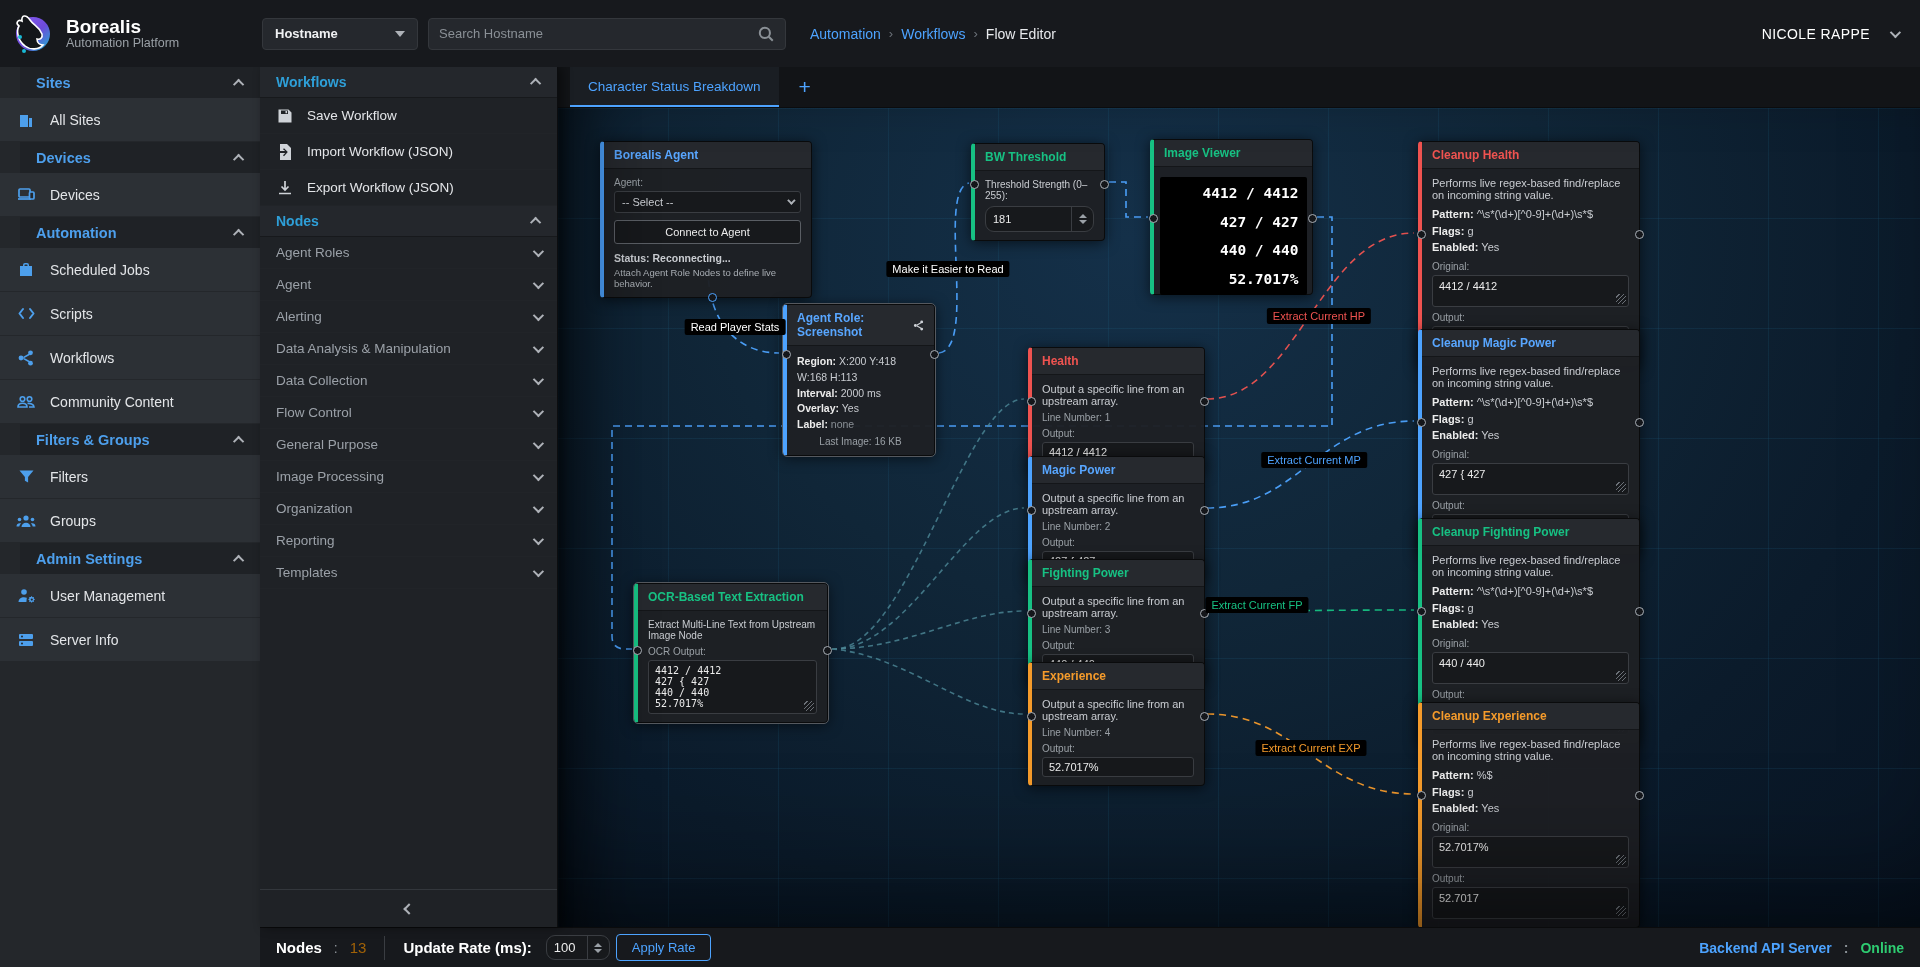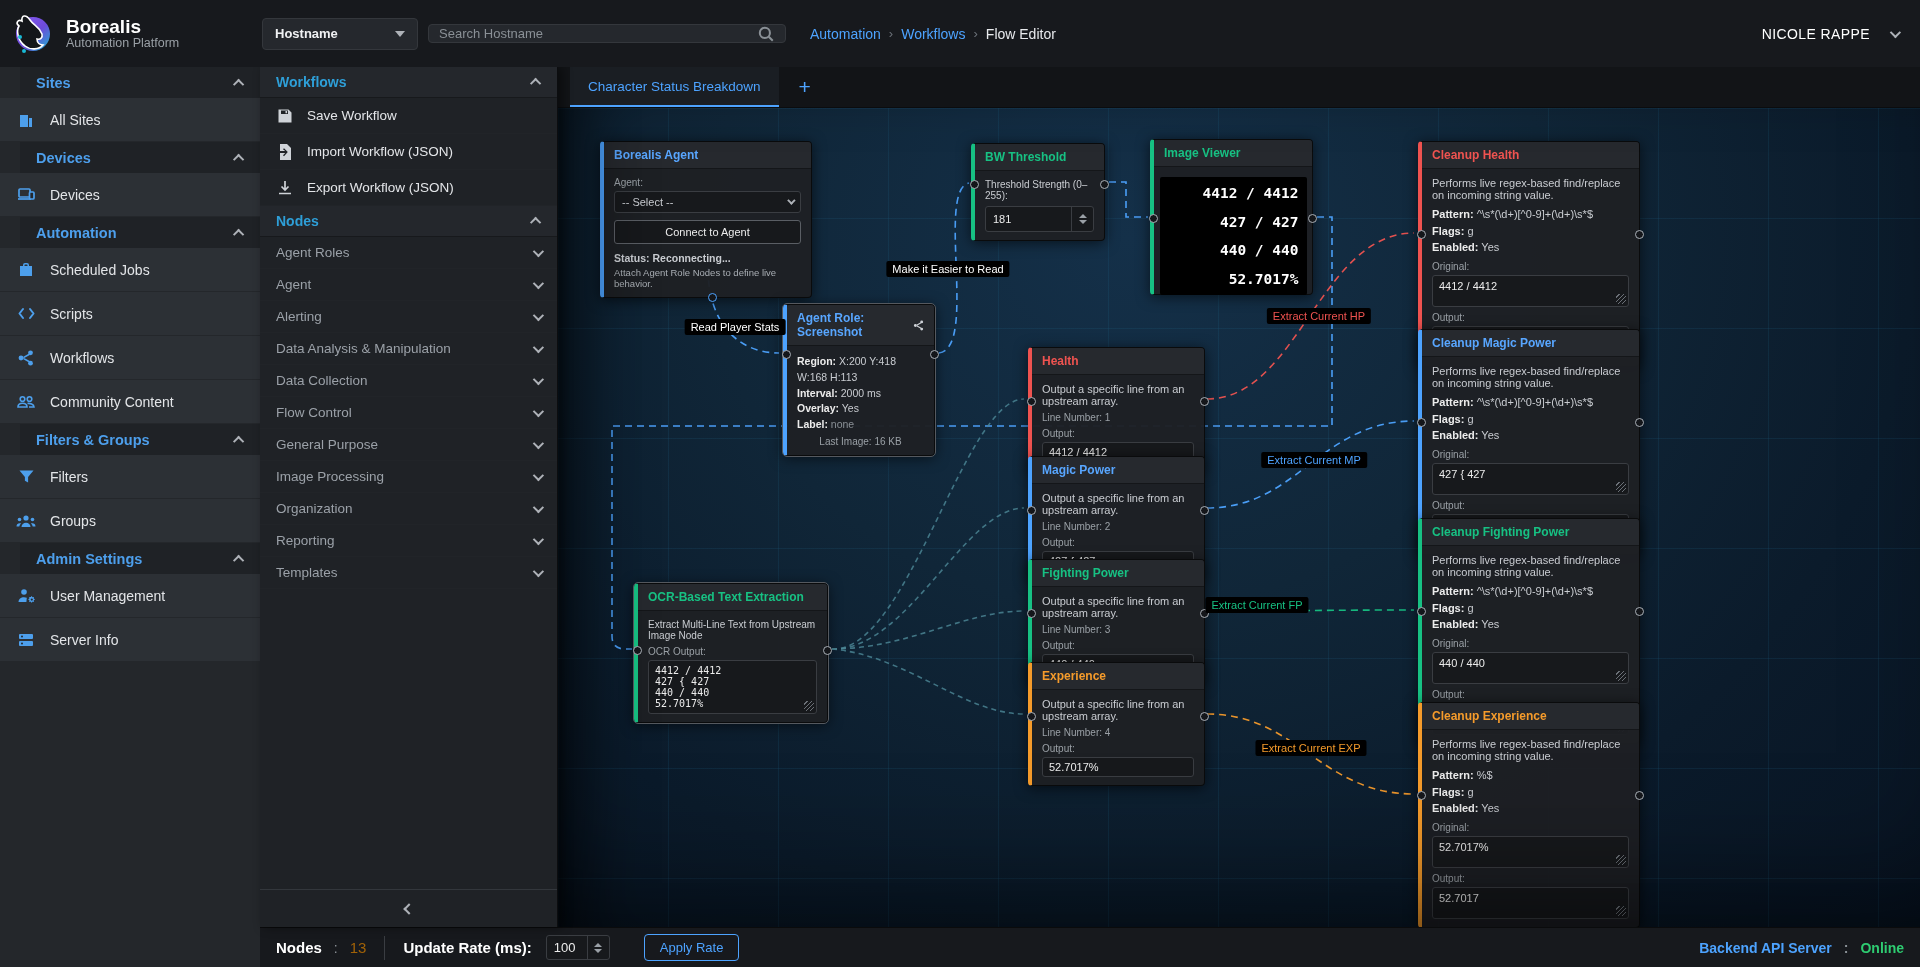--- a/index.html
+++ b/index.html
@@ -8,21 +8,21 @@
 
   
   .topbar { height:67px; background:#17191d; display:flex; align-items:center; position:relative; z-index:30; }
   .brand { width:260px; display:flex; align-items:center; gap:10px; padding-left:10px; }
   .brand-name { font-size:19px; font-weight:bold; color:#fff; line-height:1.05; }
   .brand-sub { font-size:12.5px; color:#9aa0a6; }
   .host-select { width:156px; height:32px; background:#25282d; border:1px solid #34373c; border-radius:4px;
     display:flex; align-items:center; justify-content:space-between; padding:0 12px; margin-left:2px; cursor:pointer; }
   .host-select span { font-size:13px; font-weight:bold; color:#f0f1f3; }
   .caret-down { width:0; height:0; border-left:5px solid transparent; border-right:5px solid transparent; border-top:6px solid #aeb2b8; }
-  .search-box { width:358px; height:19px; background:#25282d; border:1px solid #34373c; border-radius:4px;
+  .search-box { width:358px; height:32px; background:#25282d; border:1px solid #34373c; border-radius:4px;
     margin-left:10px; display:flex; align-items:center; padding:0 10px; }
   .search-box input { flex:1; background:transparent; border:none; outline:none; color:#d7dadf; font-size:13px; font-family:"Liberation Sans",sans-serif; }
   .search-box input::placeholder { color:#8a9096; }
   .crumbs { display:flex; align-items:center; gap:8px; margin-left:24px; font-size:14px; }
   .crumbs a { color:#4da3ff; text-decoration:none; cursor:pointer; }
   .crumb-sep { color:#6b7178; font-size:13px; }
   .crumb-cur { color:#e8eaed; }
   .user-menu { margin-left:auto; margin-right:22px; display:flex; align-items:center; gap:20px; cursor:pointer; }
   .user-menu span { font-size:14px; color:#fff; letter-spacing:.4px; }
   .chev { display:inline-block; width:8px; height:8px; border-right:2px solid #aeb2b8; border-bottom:2px solid #aeb2b8; }
@@ -94,37 +94,37 @@
     background:repeating-linear-gradient(135deg, transparent 0 2px, #6b7077 2px 3px); }
   .port { position:absolute; width:9px; height:9px; border-radius:50%; background:#14161a; border:1.5px solid #aab0b7; z-index:5; }
   .edge-label { position:absolute; transform:translate(-50%,-50%); background:#000; color:#fff;
     font-size:11px; padding:2px 6px; border-radius:2px; white-space:nowrap; z-index:6; }
   .el-red{color:#ef5350;} .el-blue{color:#4da3ff;} .el-green{color:#17c183;} .el-orange{color:#f59b2b;}
 
   .select-box { height:22px; background:#17191c; border:1px solid #3a3d42; border-radius:3px;
     display:flex; align-items:center; justify-content:space-between; padding:0 7px; cursor:pointer; }
   .btn-dark { width:100%; height:24px; background:#17191c; border:1px solid #5a5e64; border-radius:3px;
     color:#ececec; font-size:11px; cursor:pointer; font-family:"Liberation Sans",sans-serif; }
-  .spin-input { display:flex; align-items:center; background:#17191c; border:1px solid #3a3d42; border-radius:3px; height:26px; }
+  .spin-input { display:flex; align-items:center; background:#17191c; border:1px solid #3a3d42; border-radius:9px; height:26px; }
   .spin-input .val { flex:1; padding:0 7px; font-size:11px; color:#ececec; }
   .spinner { width:22px; height:100%; border-left:1px solid #3a3d42; display:flex; flex-direction:column; align-items:center; justify-content:center; gap:2px; cursor:pointer; }
   .spinner i { width:0; height:0; border-left:4px solid transparent; border-right:4px solid transparent; }
   .spinner i.up { border-bottom:4px solid #9aa0a6; } .spinner i.dn { border-top:4px solid #9aa0a6; }
   .ocr-screen { background:#000; border-radius:2px; margin:10px auto 0; width:147px; height:118px;
     font-family:"DejaVu Sans Mono", monospace; font-weight:bold; color:#fff; font-size:14.5px;
     display:flex; flex-direction:column; justify-content:space-between; padding:8px 8px; text-align:right; }
 
   
   .statusbar { height:40px; background:#17191d; border-top:1px solid #0a0b0c; display:flex; align-items:center; padding:0 16px; }
   .sb-strong { font-size:15px; font-weight:bold; color:#fff; }
   .sb-colon { color:#8a9096; margin:0 12px; font-size:14px; }
   .sb-val { font-size:15px; color:#a16207; }
   .sb-div { width:1px; height:24px; background:#3a3d42; margin:0 18px; }
   .rate-input { width:64px; height:25px; margin-left:14px; }
-  .btn-apply { margin-left:34px; height:27px; padding:0 15px; background:transparent; border:1px solid #4da3ff;
+  .btn-apply { margin-left:6px; height:27px; padding:0 15px; background:transparent; border:1px solid #4da3ff;
     border-radius:4px; color:#4da3ff; font-size:13px; cursor:pointer; font-family:"Liberation Sans",sans-serif; }
   .sb-right { margin-left:auto; display:flex; align-items:center; font-size:14px; font-weight:bold; }
   .sb-backend { color:#4da3ff; } .sb-online { color:#2ecc71; }
 </style>
 </head>
 <body>
 
 <header class="topbar">
   <div class="brand">
     <svg width="46" height="46" viewBox="0 0 46 46">

